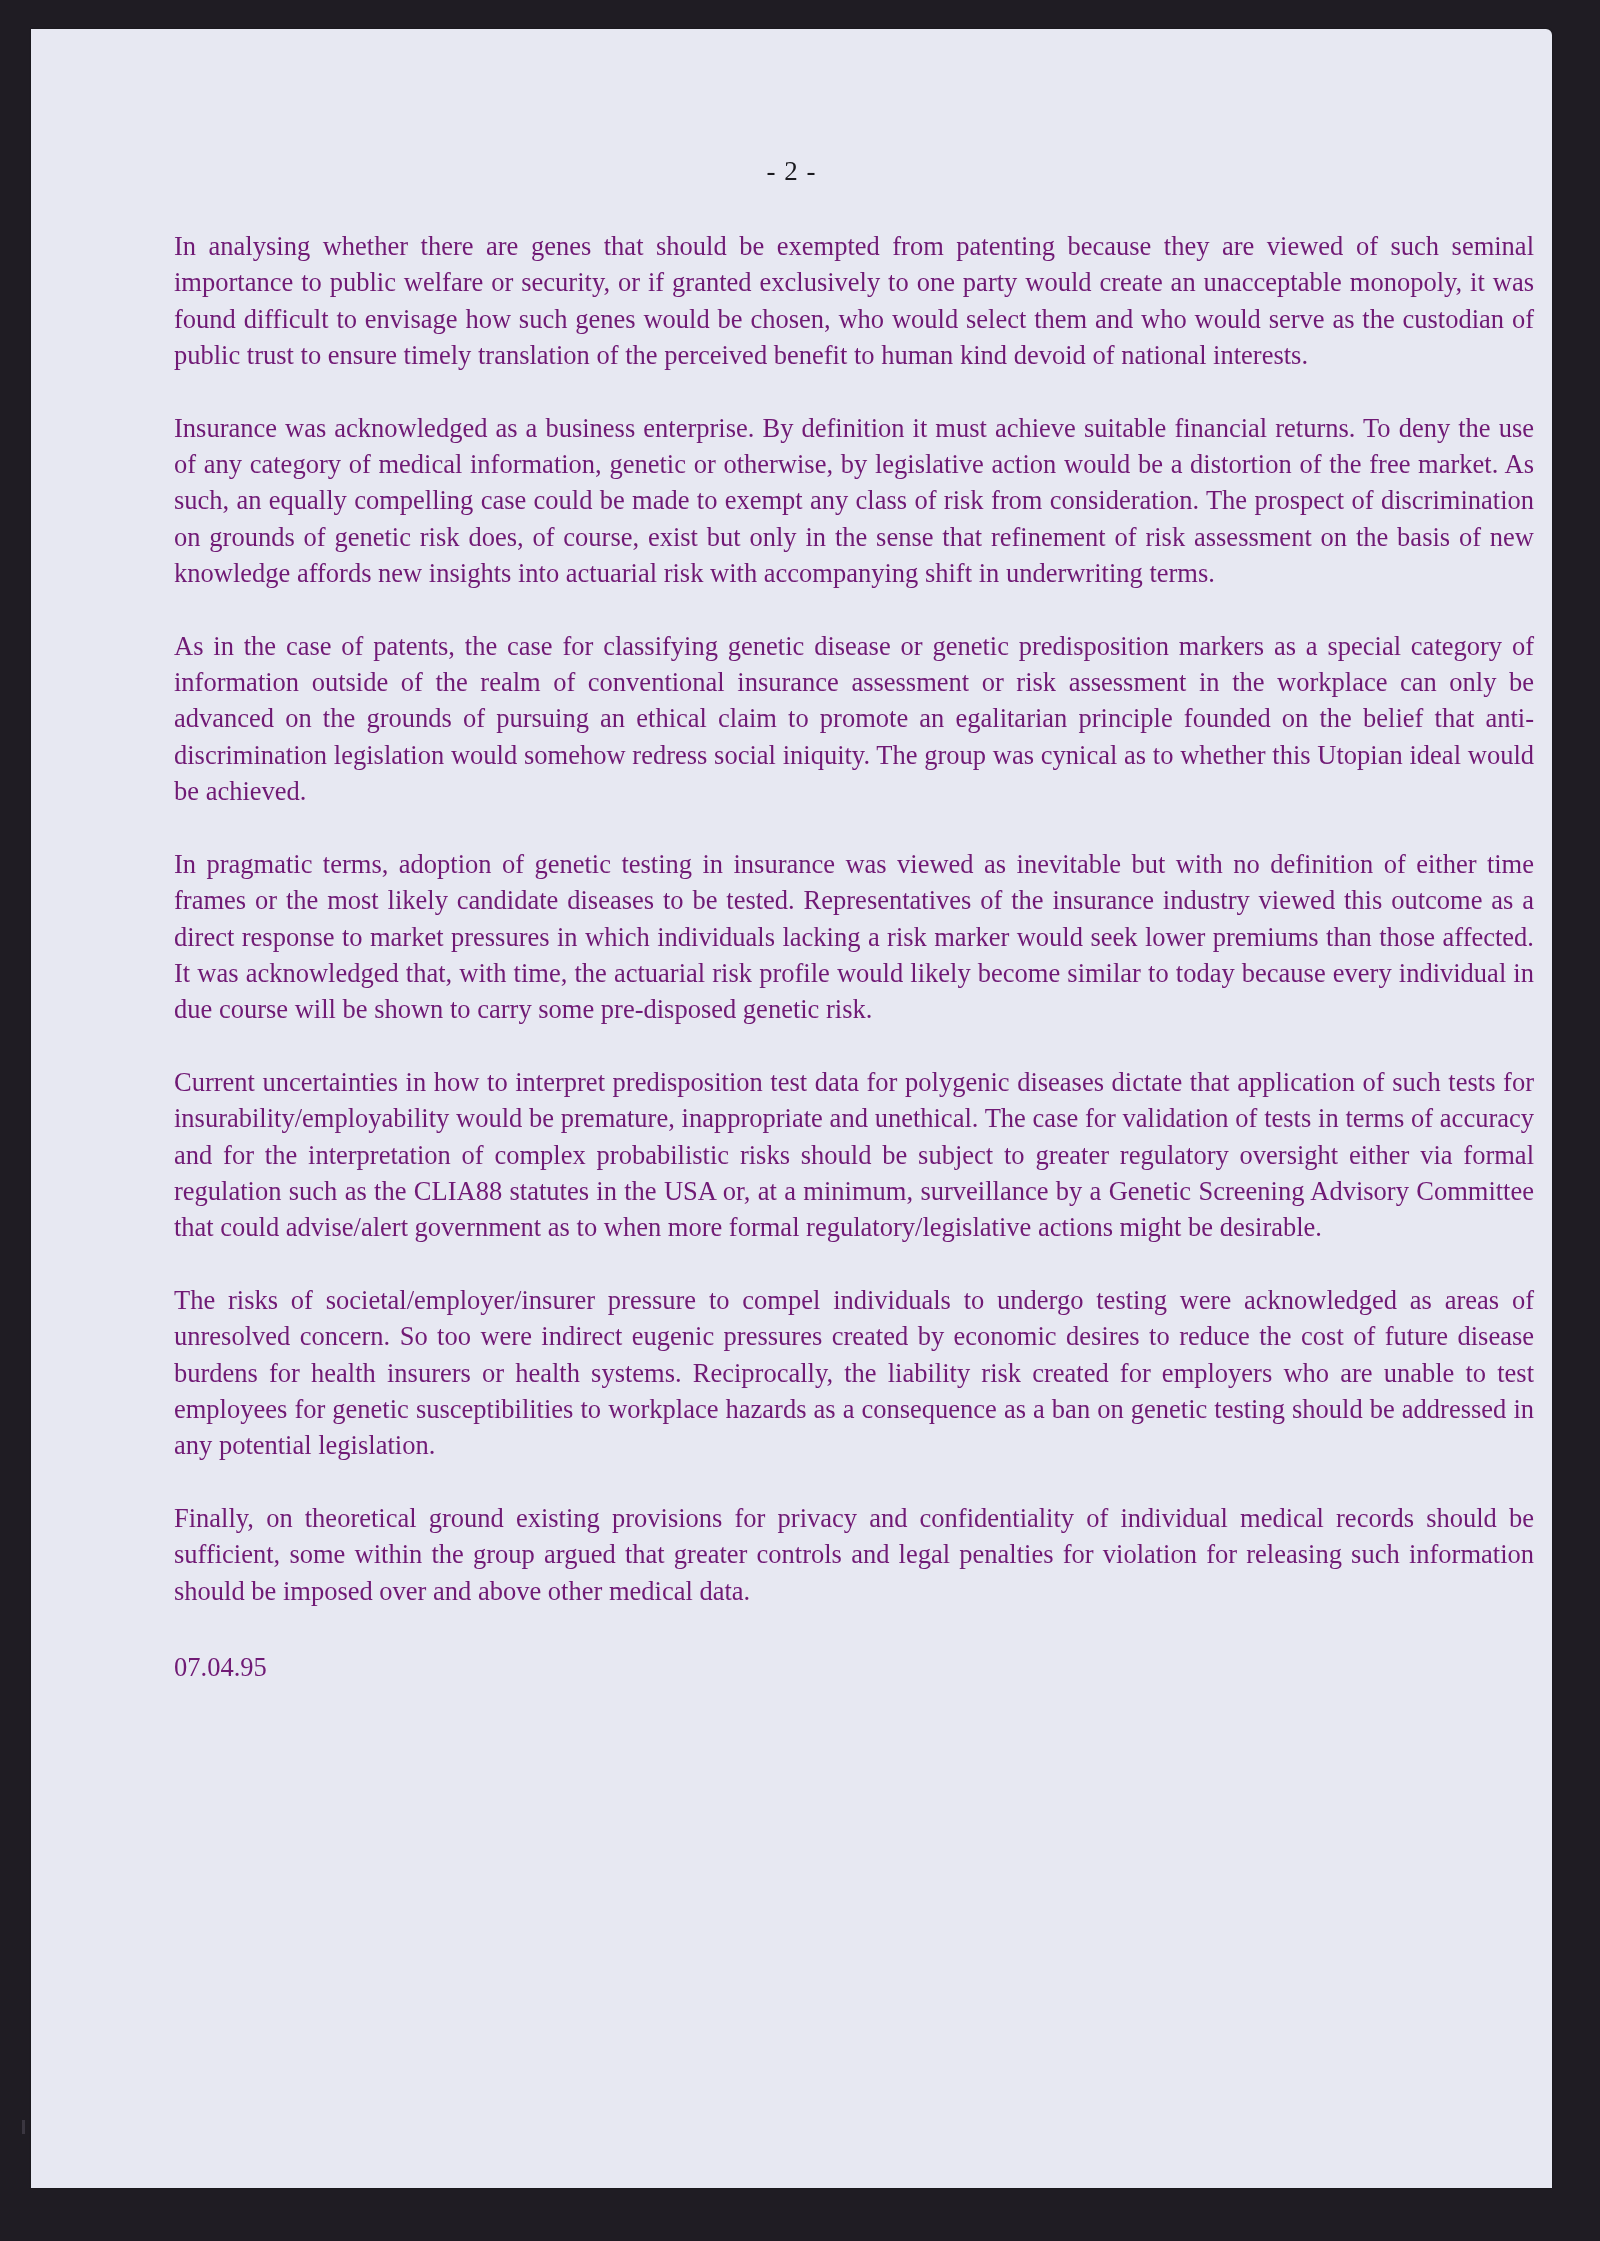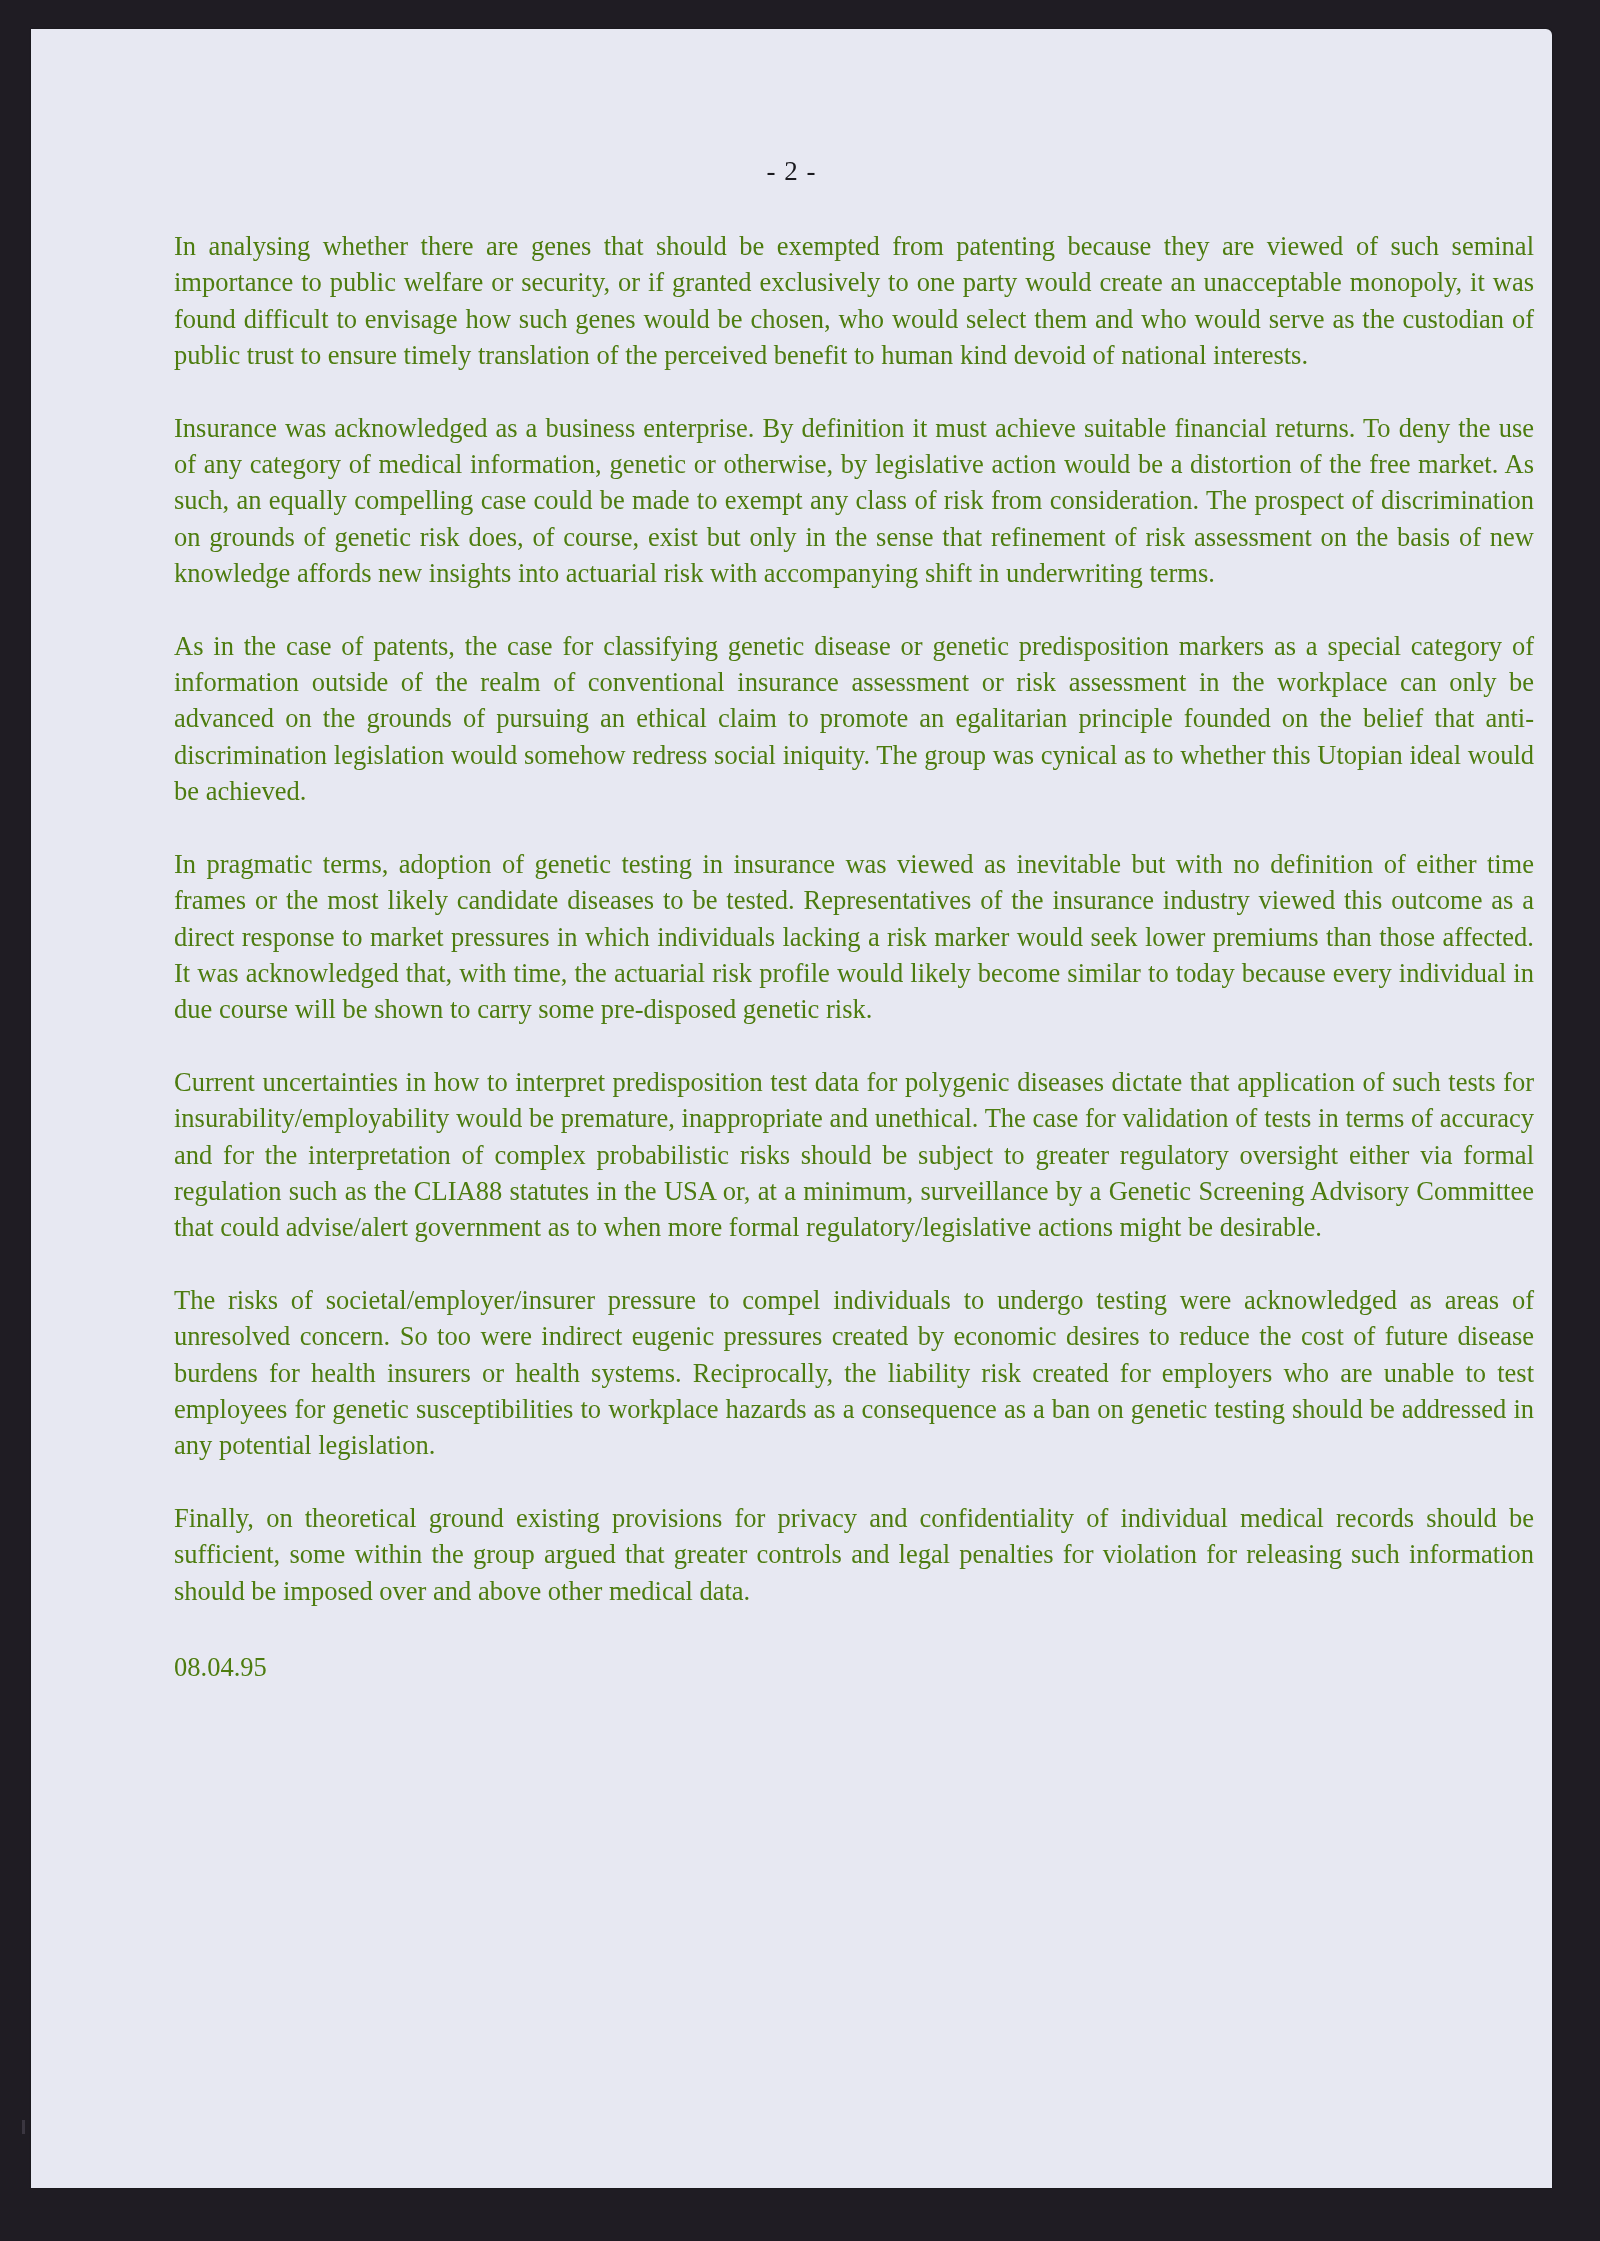--- a/index.html
+++ b/index.html
@@ -35,21 +35,21 @@
       letter-spacing: 1px;
     }
     .content {
       position: absolute;
       left: 143px;
       top: 199px;
       width: 1360px;
       font-family: "Liberation Serif", serif;
       font-size: 26.5px;
       line-height: 36.4px;
-      color: #4d7c0f;
+      color: #701a75;
       text-align: justify;
     }
     .content p {
       margin: 0 0 36px 0;
     }
     .content p.date {
       margin-top: 40px;
       text-align: left;
     }
     .edge-mark {
@@ -67,17 +67,17 @@
   <div class="page-number">- 2 -</div>
 
   <div class="content">
     <p>In analysing whether there are genes that should be exempted from patenting because they are viewed of such seminal importance to public welfare or security, or if granted exclusively to one party would create an unacceptable monopoly, it was found difficult to envisage how such genes would be chosen, who would select them and who would serve as the custodian of public trust to ensure timely translation of the perceived benefit to human kind devoid of national interests.</p>
     <p>Insurance was acknowledged as a business enterprise.  By definition it must achieve suitable financial returns. To deny the use of any category of medical information, genetic or otherwise, by legislative action would be a distortion of the free market.  As such, an equally compelling case could be made to exempt any class of risk from consideration.  The prospect of discrimination on grounds of genetic risk does, of course, exist but only in the sense that refinement of risk assessment on the basis of new knowledge affords new insights into actuarial risk with accompanying shift in underwriting terms.</p>
     <p>As in the case of patents, the case for classifying genetic disease or genetic predisposition markers as a special category of information outside of the realm of conventional insurance assessment or risk assessment in the workplace can only be advanced on the grounds of pursuing an ethical claim to promote an egalitarian principle founded on the belief that anti-discrimination legislation would somehow redress social iniquity.  The group was cynical as to whether this Utopian ideal would be achieved.</p>
     <p>In pragmatic terms, adoption of genetic testing in insurance was viewed as inevitable but with no definition of either time frames or the most likely candidate diseases to be tested.  Representatives of the insurance industry viewed this outcome as a direct response to market pressures in which individuals lacking a risk marker would seek lower premiums than those affected.  It was acknowledged that, with time, the actuarial risk profile would likely become similar to today because every individual in due course will be shown to carry some pre-disposed genetic risk.</p>
     <p>Current uncertainties in how to interpret predisposition test data for polygenic diseases dictate that application of such tests for insurability/employability would be premature, inappropriate and unethical.  The case for validation of tests in terms of accuracy and for the interpretation of complex probabilistic risks should be subject to greater regulatory oversight either via formal regulation such as the CLIA88 statutes in the USA or, at a minimum, surveillance by a Genetic Screening Advisory Committee that could advise/alert government as to when more formal regulatory/legislative actions might be desirable.</p>
     <p>The risks of societal/employer/insurer pressure to compel individuals to undergo testing were acknowledged as areas of unresolved concern.  So too were indirect eugenic pressures created by economic desires to reduce the cost of future disease burdens for health insurers or health systems. Reciprocally, the liability risk created for employers who are unable to test employees for genetic susceptibilities to workplace hazards as a consequence as a ban on genetic testing should be addressed in any potential legislation.</p>
     <p>Finally, on theoretical ground existing provisions for privacy and confidentiality of individual medical records should be sufficient, some within the group argued that greater controls and legal penalties for violation for releasing such information should be imposed over and above other medical data.</p>
-    <p class="date">08.04.95</p>
+    <p class="date">07.04.95</p>
   </div>
 </div>
 
 <div class="edge-mark" style="top:2120px;"></div>
 
 </body></html>

